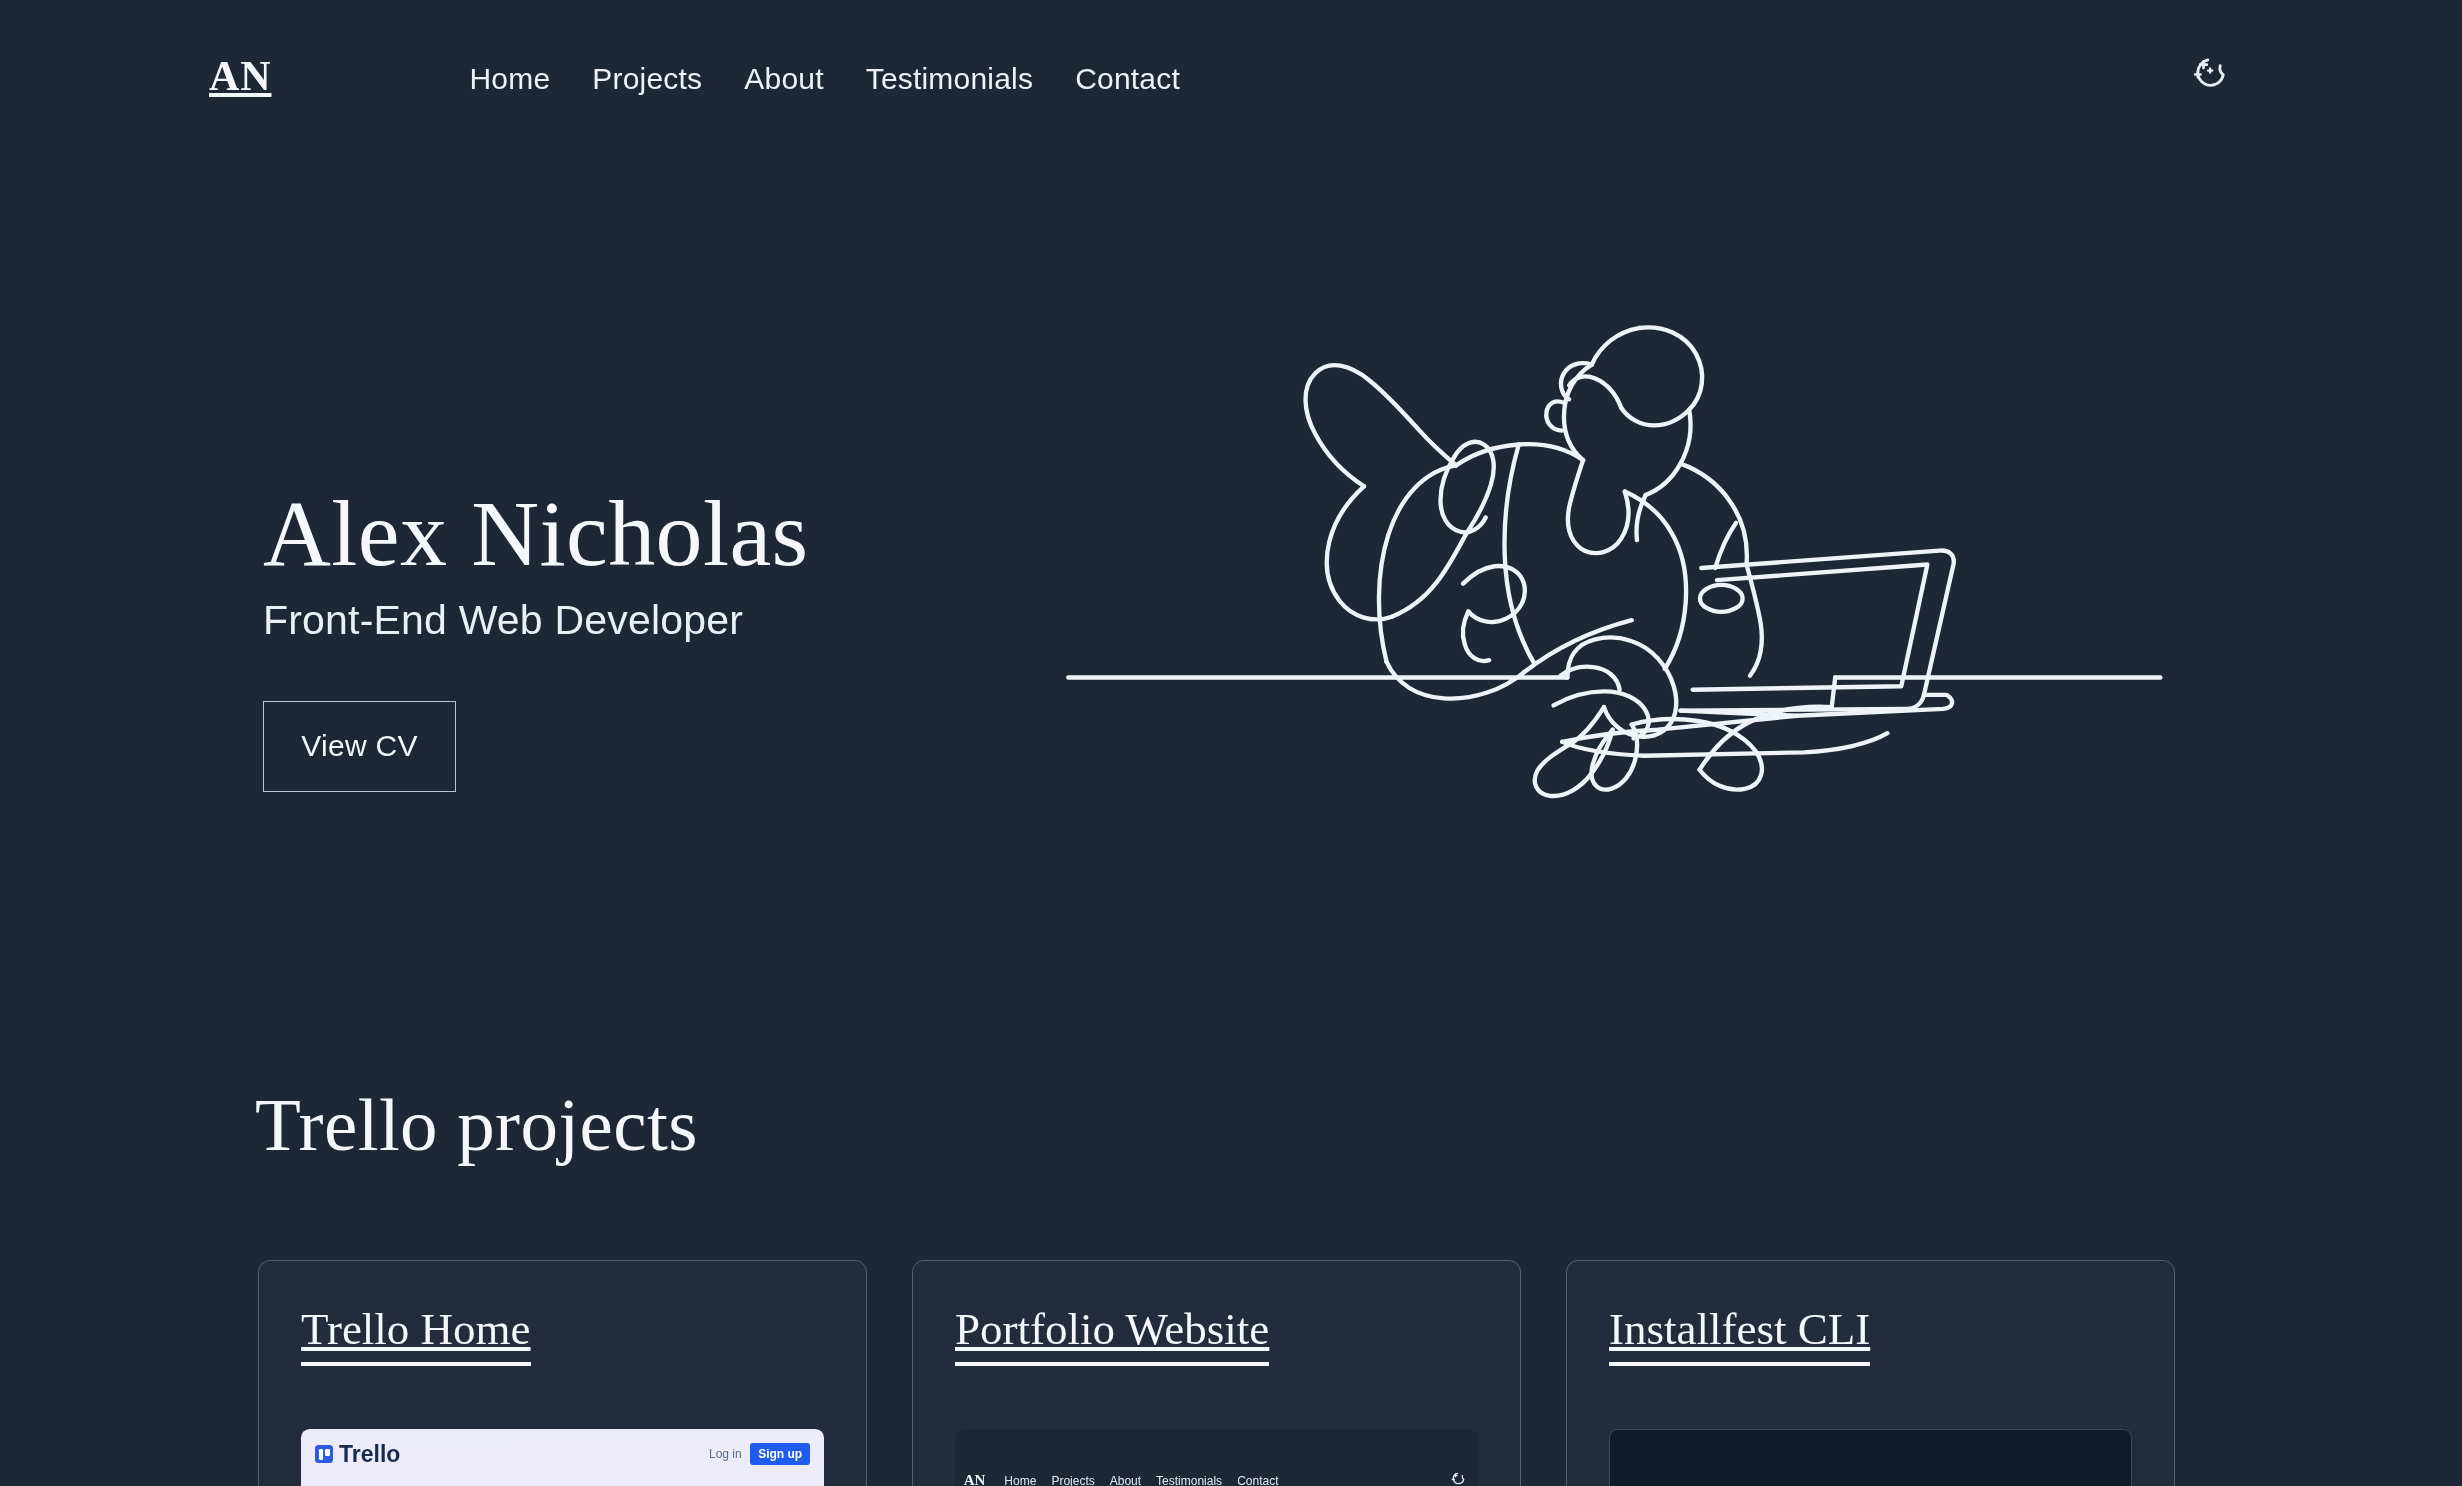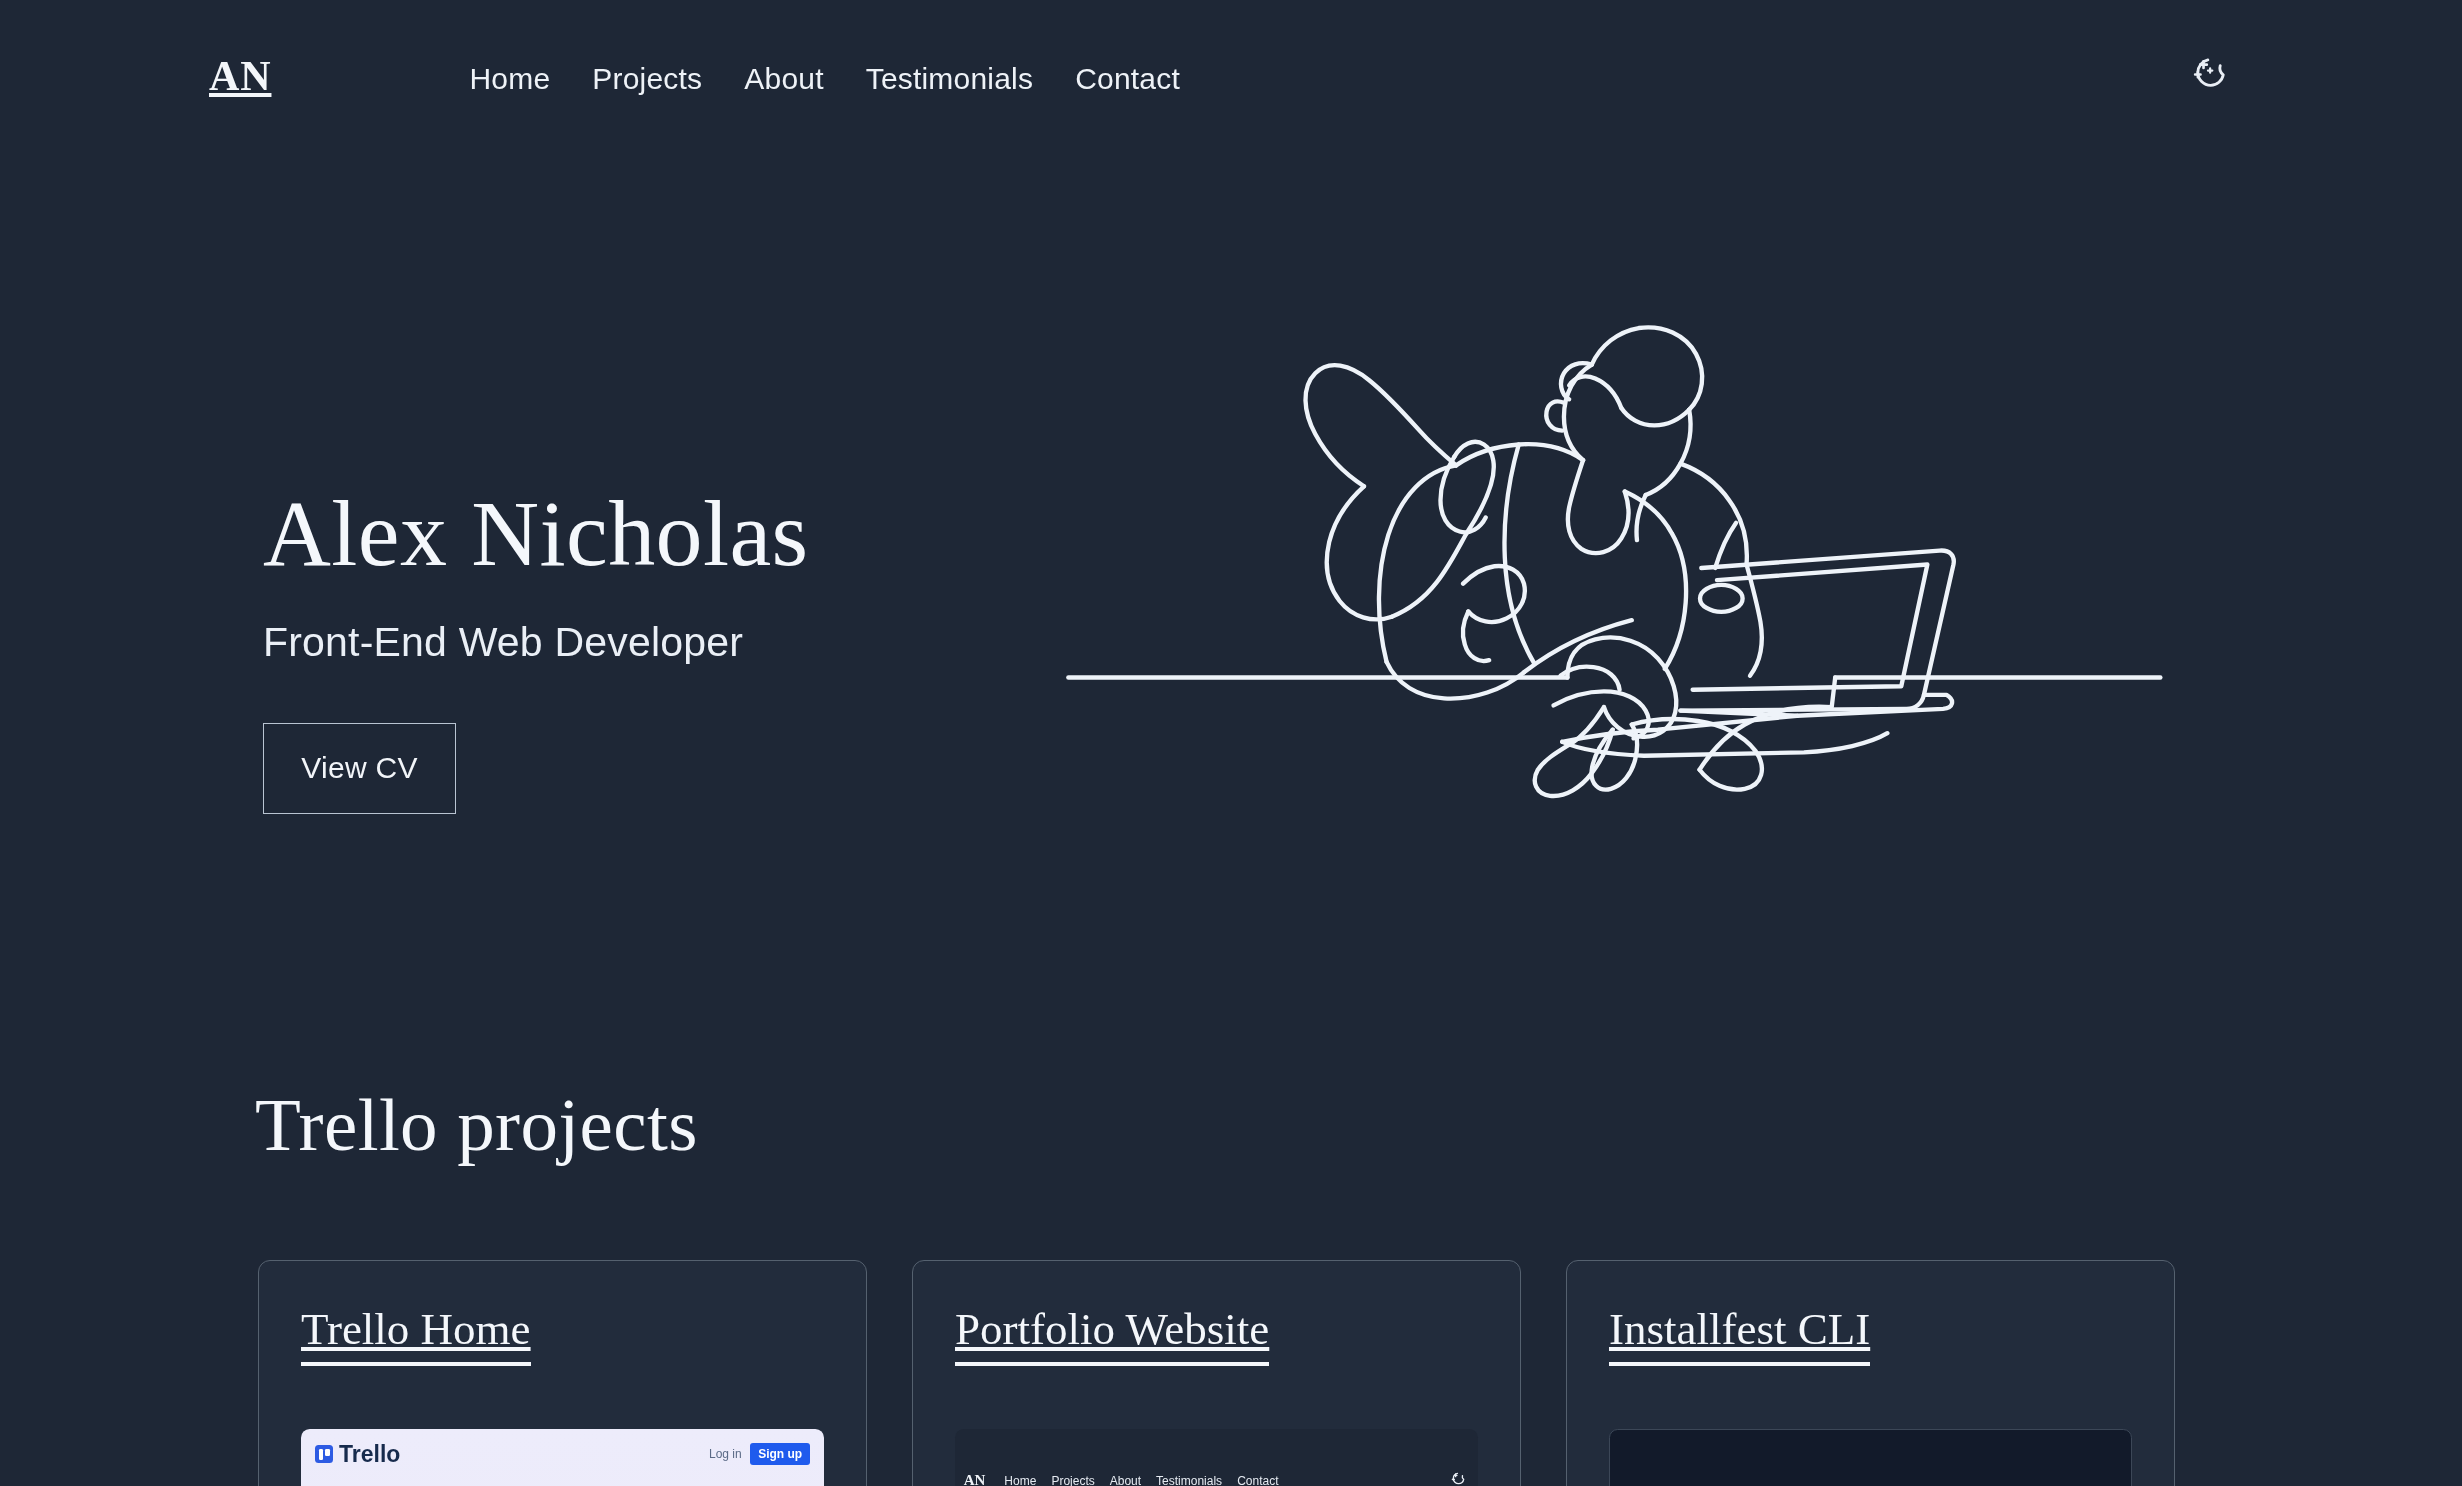--- a/index.html
+++ b/index.html
@@ -89,21 +89,21 @@
     font-family: "Liberation Serif", serif;
     font-size: 94px;
     font-weight: 400;
     line-height: 1.08;
     color: #f4f7fb;
     letter-spacing: 0.4px;
     white-space: nowrap;
   }
 
   .hero-subtitle {
-    margin-top: 34px;
+    margin-top: 12px;
     font-size: 41px;
     font-weight: 400;
     color: #eaeff6;
     letter-spacing: 0.2px;
   }
 
   .cv-button {
     display: inline-flex;
     align-items: center;
     justify-content: center;

